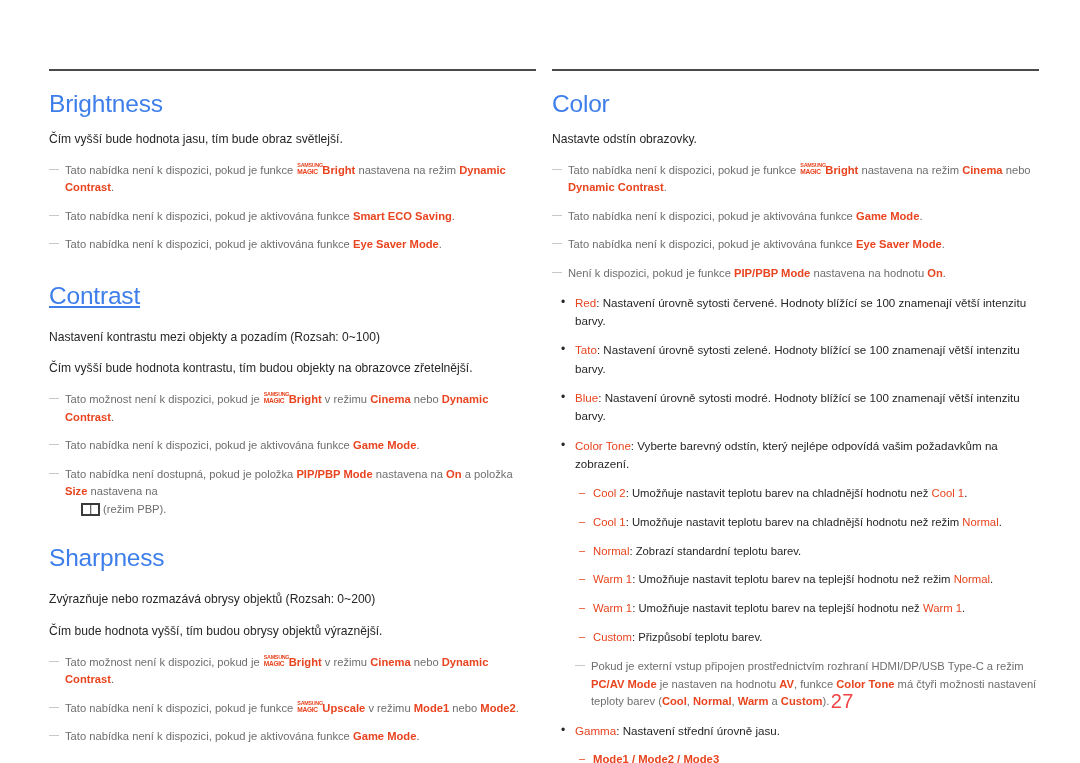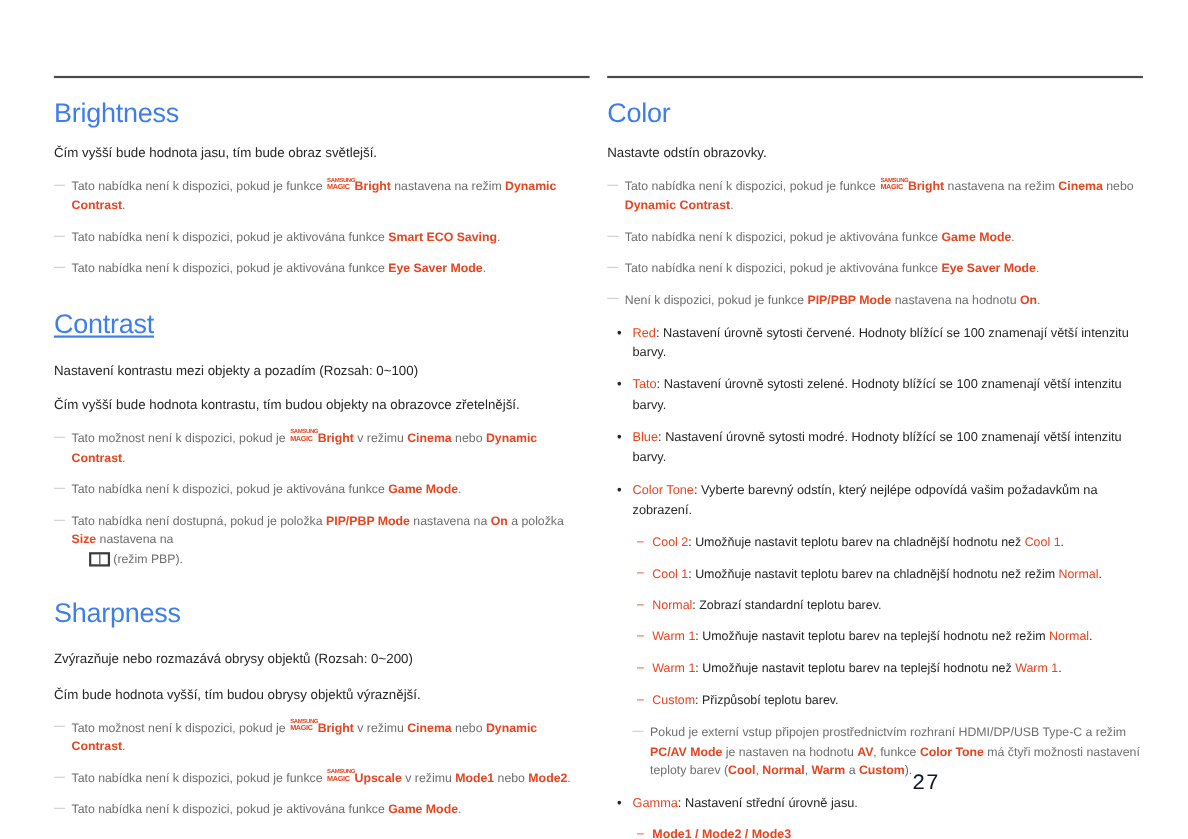--- a/index.html
+++ b/index.html
@@ -159,25 +159,24 @@
     width: 1.5px;
     background: #3a3a3a;
     transform: translateX(-50%);
   }
 
   .note-indent { padding-left: 16px; }
 
   .page-number {
     position: absolute;
     right: 54px;
-    bottom: 39px;
+    bottom: 50px;
     font-size: 20px;
-    color: #0f172a;
+    color: #ef4444;
     letter-spacing: 0.5px;
-    font-family: Liberation Mono, monospace;
   }
 </style>
 </head>
 <body>
 
 <div class="page">
 
   <div class="columns">
 
     <div class="col col-left">

